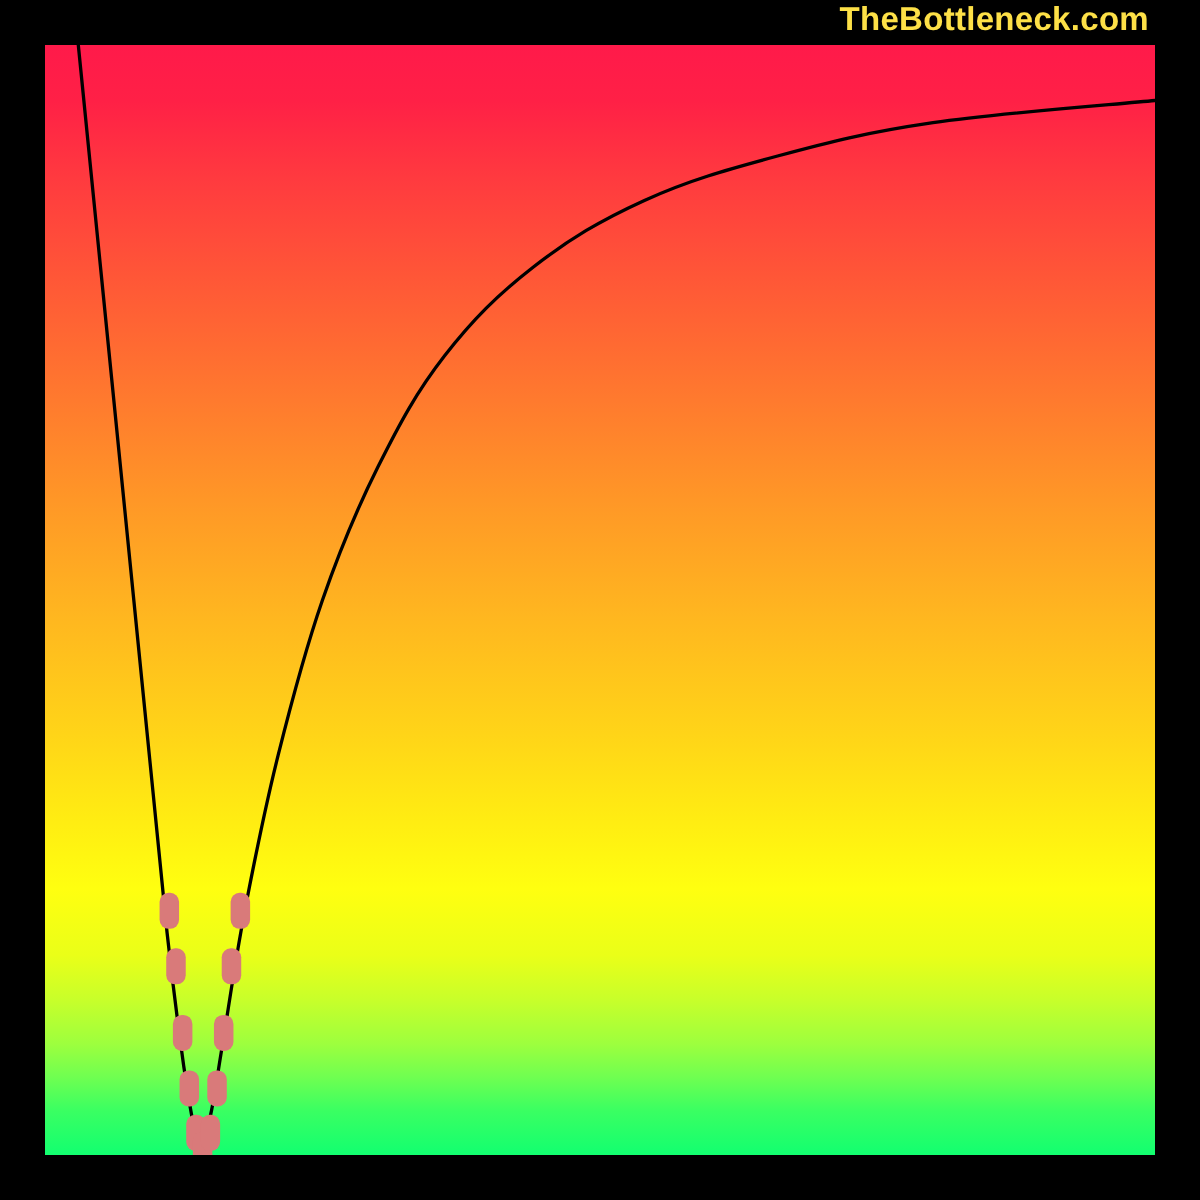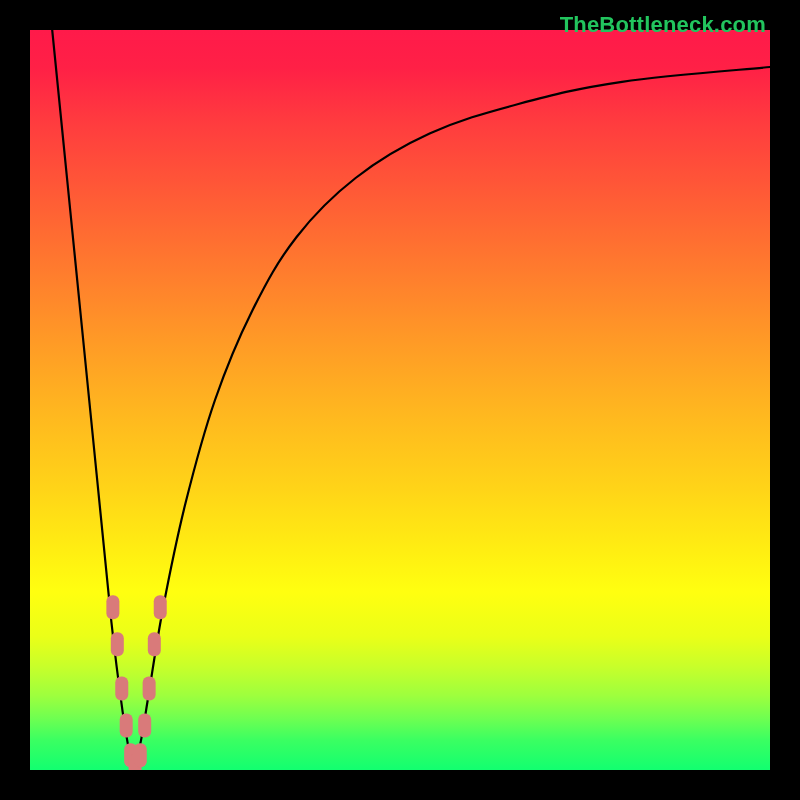--- a/index.html
+++ b/index.html
@@ -44,26 +44,26 @@
       #eaff18 82%,
       #c8ff2a 86%,
       #9dff3e 90%,
       #6fff51 93%,
       #3aff62 96%,
       #12ff70 100%
     );
   }
   .watermark {
     position: absolute;
-    top: 12px;
+    top: 0;
     right: 34px;
     font-family: Arial, Helvetica, sans-serif;
     font-size: 22px;
     font-weight: 600;
-    color: #22c55e;
+    color: #fde047;
     letter-spacing: 0.2px;
     user-select: none;
   }
   svg.curves {
     position: absolute;
     inset: 0;
   }
 </style>
 </head>
 <body>

